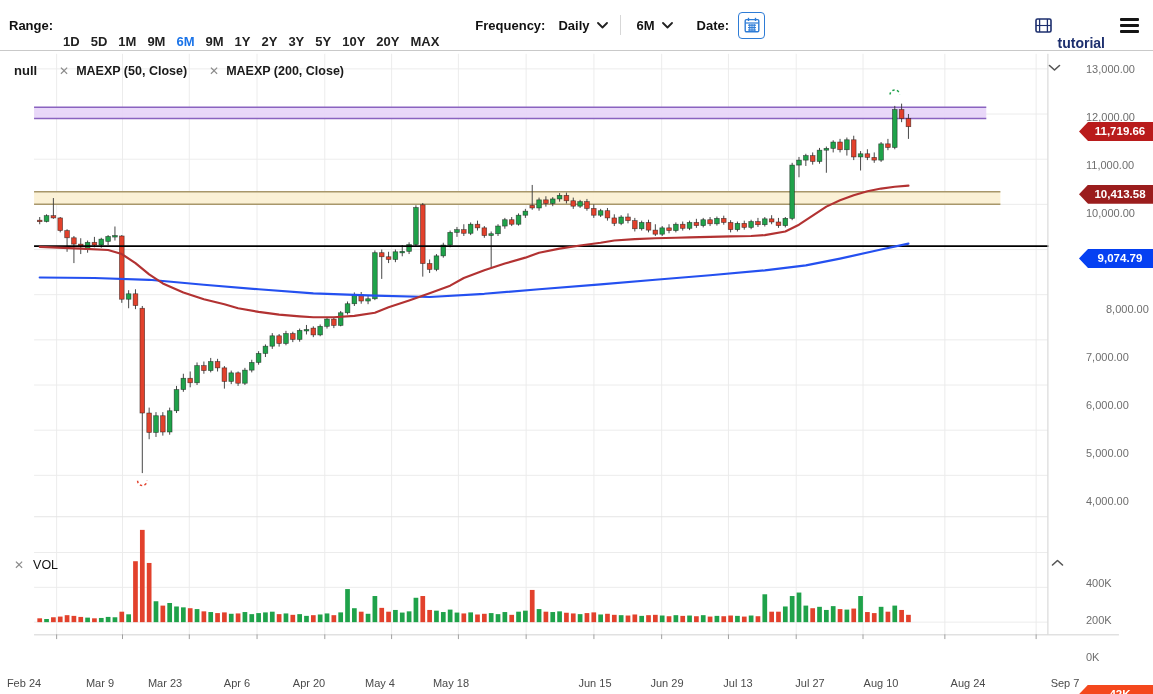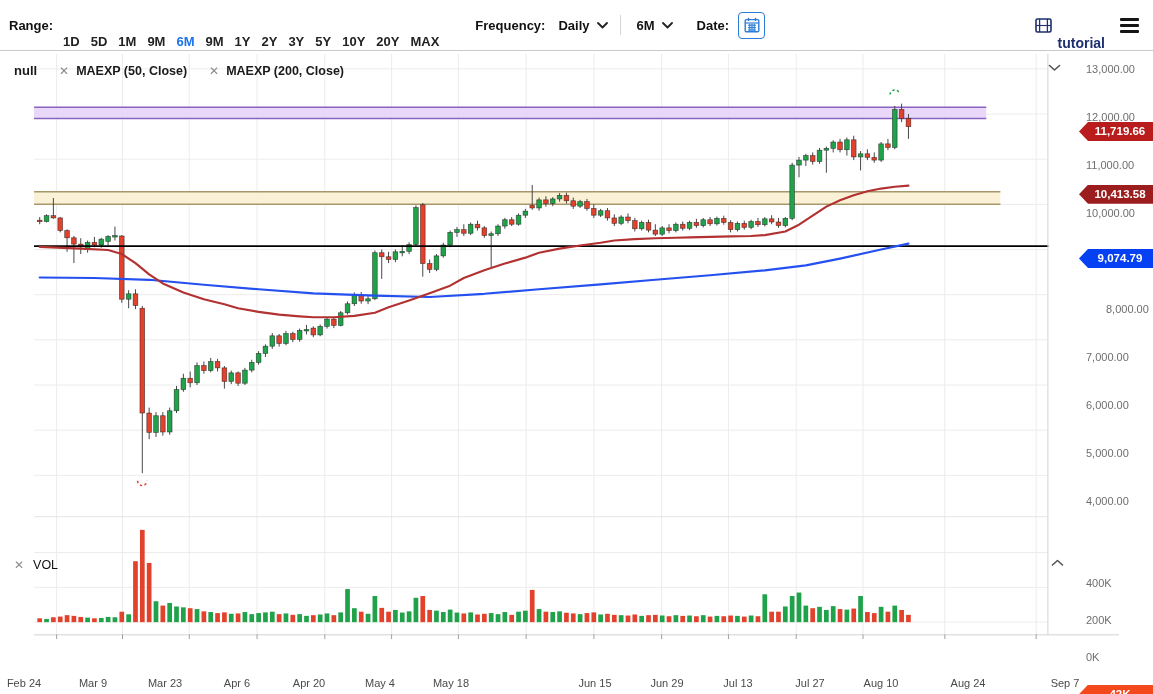--- a/index.html
+++ b/index.html
@@ -601,21 +601,21 @@
         <div class="y-label" style="top: 156px;">10,000.00</div>
         <div class="y-label" style="top: 252px; padding-left: 20px;">8,000.00</div>
         <div class="y-label" style="top: 300px;">7,000.00</div>
         <div class="y-label" style="top: 348px;">6,000.00</div>
         <div class="y-label" style="top: 396px;">5,000.00</div>
         <div class="y-label" style="top: 444px;">4,000.00</div>
         <div class="y-label" style="top: 526px;">400K</div>
         <div class="y-label" style="top: 563px;">200K</div>
         <div class="y-label" style="top: 600px;">0K</div>
         <div class="x-label" style="left: 24px; top: 626px;">Feb 24</div>
-        <div class="x-label" style="left: 81px; top: 626px; padding-left: 24px;">Mar 9</div>
+        <div class="x-label" style="left: 88px; top: 626px; padding-left: 24px;">Mar 9</div>
         <div class="x-label" style="left: 165px; top: 626px;">Mar 23</div>
         <div class="x-label" style="left: 237px; top: 626px;">Apr 6</div>
         <div class="x-label" style="left: 309px; top: 626px;">Apr 20</div>
         <div class="x-label" style="left: 380px; top: 626px;">May 4</div>
         <div class="x-label" style="left: 451px; top: 626px;">May 18</div>
         <div class="x-label" style="left: 523px; top: 648px;">Jun 1</div>
         <div class="x-label" style="left: 595px; top: 626px;">Jun 15</div>
         <div class="x-label" style="left: 667px; top: 626px;">Jun 29</div>
         <div class="x-label" style="left: 738px; top: 626px;">Jul 13</div>
         <div class="x-label" style="left: 810px; top: 626px;">Jul 27</div>

